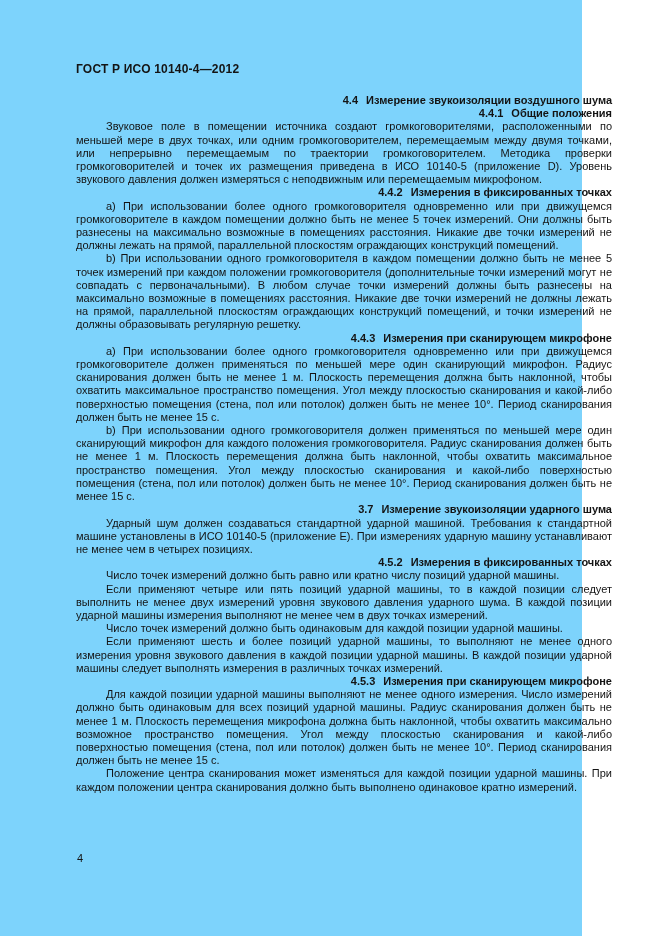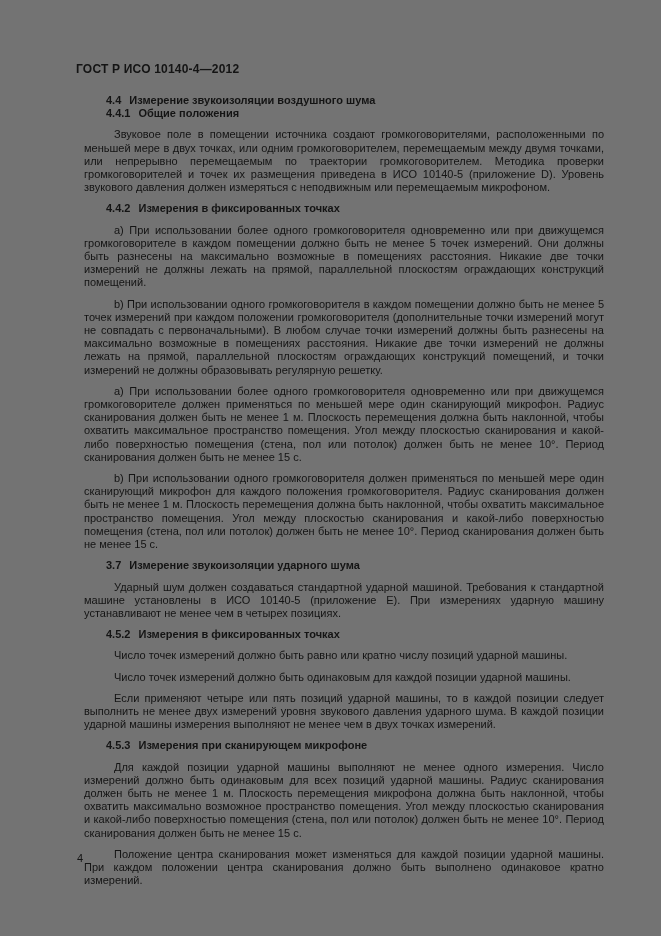--- a/index.html
+++ b/index.html
@@ -10,23 +10,23 @@
   body {
     width: 661px;
     height: 936px;
     overflow: hidden;
     font-family: "Liberation Sans", sans-serif;
     color: #141414;
     -webkit-font-smoothing: antialiased;
   }
   .page {
     position: relative;
-    width: 661px;
+    width: 582px;
     height: 936px;
-    background: #737373;
+    background: #7dd3fc;
     box-sizing: border-box;
   }
   .running-header {
     position: absolute;
     top: 62px;
     left: 76px;
     font-size: 12px;
     font-weight: bold;
     letter-spacing: 0.2px;
     white-space: nowrap;
@@ -34,28 +34,28 @@
   .document-body {
     position: absolute;
     top: 94px;
     left: 76px;
     width: 536px;
     font-size: 11px;
     line-height: 13.2px;
     text-align: justify;
   }
   .para {
-    margin: 8px;
+    margin: 0;
     text-indent: 30px;
   }
   .heading {
     margin: 0;
     text-indent: 30px;
     font-weight: bold;
-    text-align: left;
+    text-align: right;
     white-space: nowrap;
   }
   .heading .h-num {
     margin-right: 8px;
   }
   .page-number {
     position: absolute;
     left: 77px;
     top: 852px;
     font-size: 11px;
@@ -67,27 +67,29 @@
 <div class="page">
   <div class="running-header">ГОСТ Р ИСО 10140-4—2012</div>
 
   <div class="document-body">
       <p class="heading"><span class="h-num">4.4</span><span class="h-title">Измерение звукоизоляции воздушного шума</span></p>
       <p class="heading"><span class="h-num">4.4.1</span><span class="h-title">Общие положения</span></p>
       <p class="para">Звуковое поле в помещении источника создают громкоговорителями, расположенными по меньшей мере в двух точках, или одним громкоговорителем, перемещаемым между двумя точками, или непрерывно перемещаемым по траектории громкоговорителем. Методика проверки громкоговорителей и точек их размещения приведена в ИСО 10140-5 (приложение D). Уровень звукового давления должен измеряться с неподвижным или перемещаемым микрофоном.</p>
       <p class="heading"><span class="h-num">4.4.2</span><span class="h-title">Измерения в фиксированных точках</span></p>
       <p class="para">a) При использовании более одного громкоговорителя одновременно или при движущемся громкоговорителе в каждом помещении должно быть не менее 5 точек измерений. Они должны быть разнесены на максимально возможные в помещениях расстояния. Никакие две точки измерений не должны лежать на прямой, параллельной плоскостям ограждающих конструкций помещений.</p>
       <p class="para">b) При использовании одного громкоговорителя в каждом помещении должно быть не менее 5 точек измерений при каждом положении громкоговорителя (дополнительные точки измерений могут не совпадать с первоначальными). В любом случае точки измерений должны быть разнесены на максимально возможные в помещениях расстояния. Никакие две точки измерений не должны лежать на прямой, параллельной плоскостям ограждающих конструкций помещений, и точки измерений не должны образовывать регулярную решетку.</p>
+      <p class="heading"><span class="h-num">4.4.3</span><span class="h-title">Измерения при сканирующем микрофоне</span></p>
       <p class="para">a) При использовании более одного громкоговорителя одновременно или при движущемся громкоговорителе должен применяться по меньшей мере один сканирующий микрофон. Радиус сканирования должен быть не менее 1 м. Плоскость перемещения должна быть наклонной, чтобы охватить максимальное пространство помещения. Угол между плоскостью сканирования и какой-либо поверхностью помещения (стена, пол или потолок) должен быть не менее 10°. Период сканирования должен быть не менее 15 с.</p>
       <p class="para">b) При использовании одного громкоговорителя должен применяться по меньшей мере один сканирующий микрофон для каждого положения громкоговорителя. Радиус сканирования должен быть не менее 1 м. Плоскость перемещения должна быть наклонной, чтобы охватить максимальное пространство помещения. Угол между плоскостью сканирования и какой-либо поверхностью помещения (стена, пол или потолок) должен быть не менее 10°. Период сканирования должен быть не менее 15 с.</p>
       <p class="heading"><span class="h-num">3.7</span><span class="h-title">Измерение звукоизоляции ударного шума</span></p>
       <p class="para">Ударный шум должен создаваться стандартной ударной машиной. Требования к стандартной машине установлены в ИСО 10140-5 (приложение E). При измерениях ударную машину устанавливают не менее чем в четырех позициях.</p>
       <p class="heading"><span class="h-num">4.5.2</span><span class="h-title">Измерения в фиксированных точках</span></p>
       <p class="para">Число точек измерений должно быть равно или кратно числу позиций ударной машины.</p>
+      <p class="para">Если применяют четыре или пять позиций ударной машины, то в каждой позиции следует выполнить не менее двух измерений уровня звукового давления ударного шума. В каждой позиции ударной машины измерения выполняют не менее чем в двух точках измерений.</p>
       <p class="para">Число точек измерений должно быть одинаковым для каждой позиции ударной машины.</p>
-      <p class="para">Если применяют четыре или пять позиций ударной машины, то в каждой позиции следует выполнить не менее двух измерений уровня звукового давления ударного шума. В каждой позиции ударной машины измерения выполняют не менее чем в двух точках измерений.</p>
+      <p class="para">Если применяют шесть и более позиций ударной машины, то выполняют не менее одного измерения уровня звукового давления в каждой позиции ударной машины. В каждой позиции ударной машины следует выполнять измерения в различных точках измерений.</p>
       <p class="heading"><span class="h-num">4.5.3</span><span class="h-title">Измерения при сканирующем микрофоне</span></p>
       <p class="para">Для каждой позиции ударной машины выполняют не менее одного измерения. Число измерений должно быть одинаковым для всех позиций ударной машины. Радиус сканирования должен быть не менее 1 м. Плоскость перемещения микрофона должна быть наклонной, чтобы охватить максимально возможное пространство помещения. Угол между плоскостью сканирования и какой-либо поверхностью помещения (стена, пол или потолок) должен быть не менее 10°. Период сканирования должен быть не менее 15 с.</p>
       <p class="para">Положение центра сканирования может изменяться для каждой позиции ударной машины. При каждом положении центра сканирования должно быть выполнено одинаковое кратно измерений.</p>
     </div>
 
   <div class="page-number">4</div>
 </div>
 
 </body></html>

